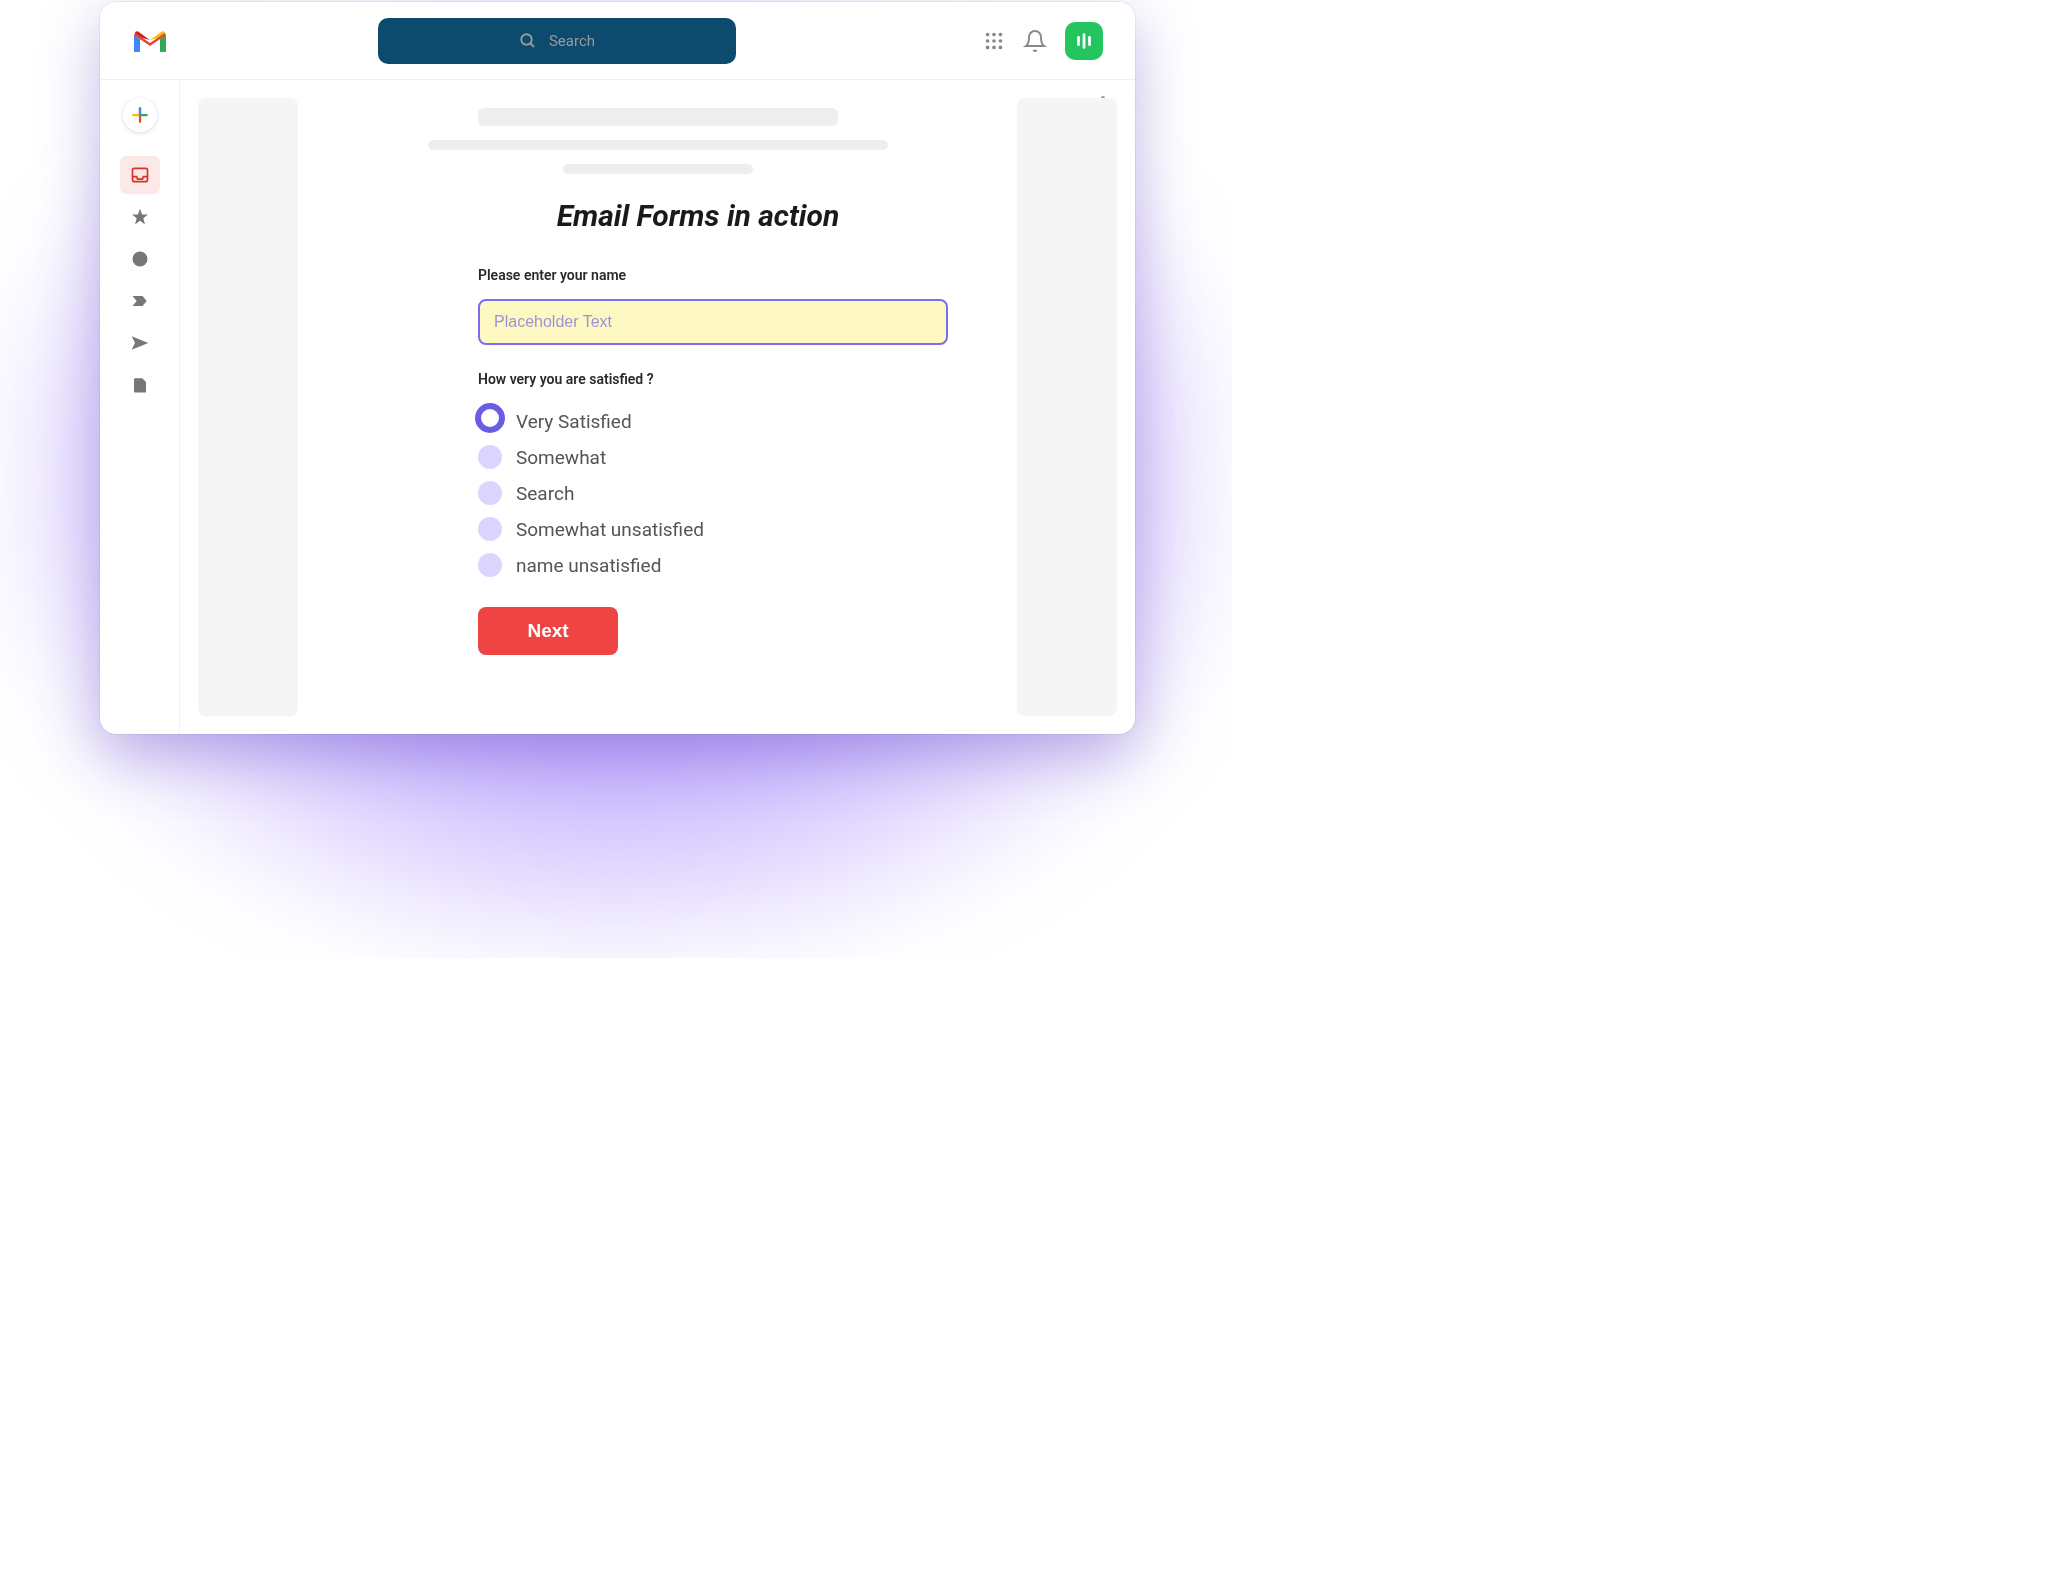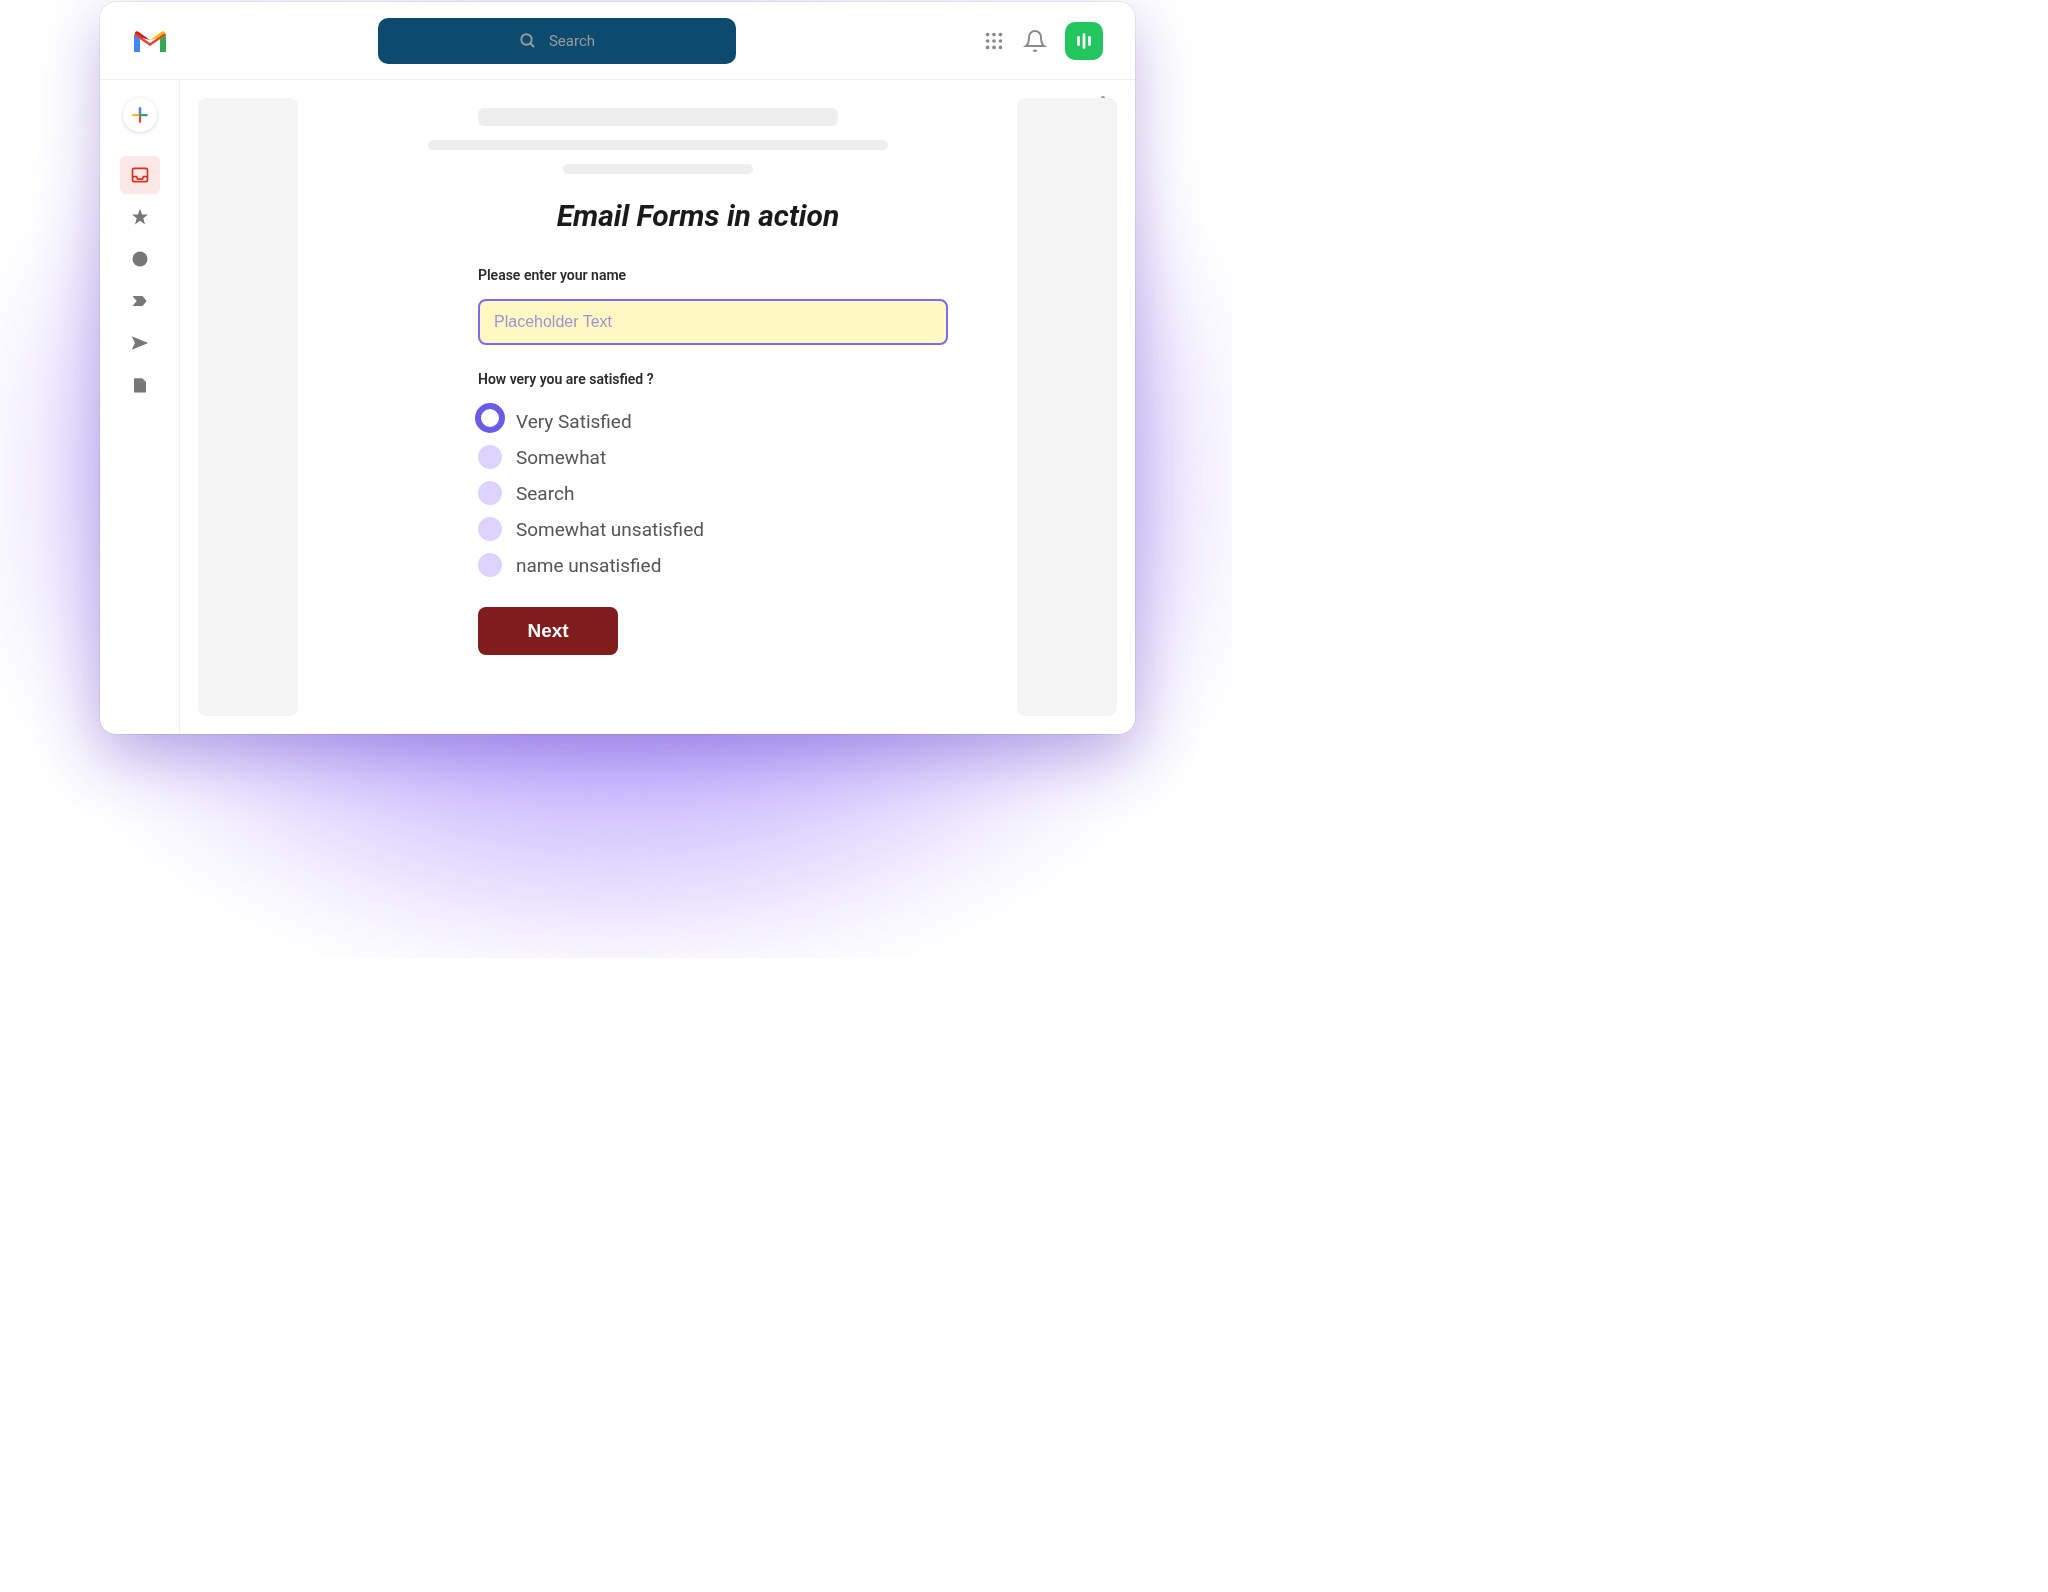--- a/index.html
+++ b/index.html
@@ -270,21 +270,21 @@
     }
     
     .radio-label {
       font-size: 19px;
       color: #555;
     }
     
     .next-button {
       width: 140px;
       height: 48px;
-      background: #7f1d1d;
+      background: #ef4444;
       border: none;
       border-radius: 8px;
       color: #fff;
       font-size: 19px;
       font-weight: 600;
       cursor: pointer;
     }
     
     .more-menu {
       position: absolute;

